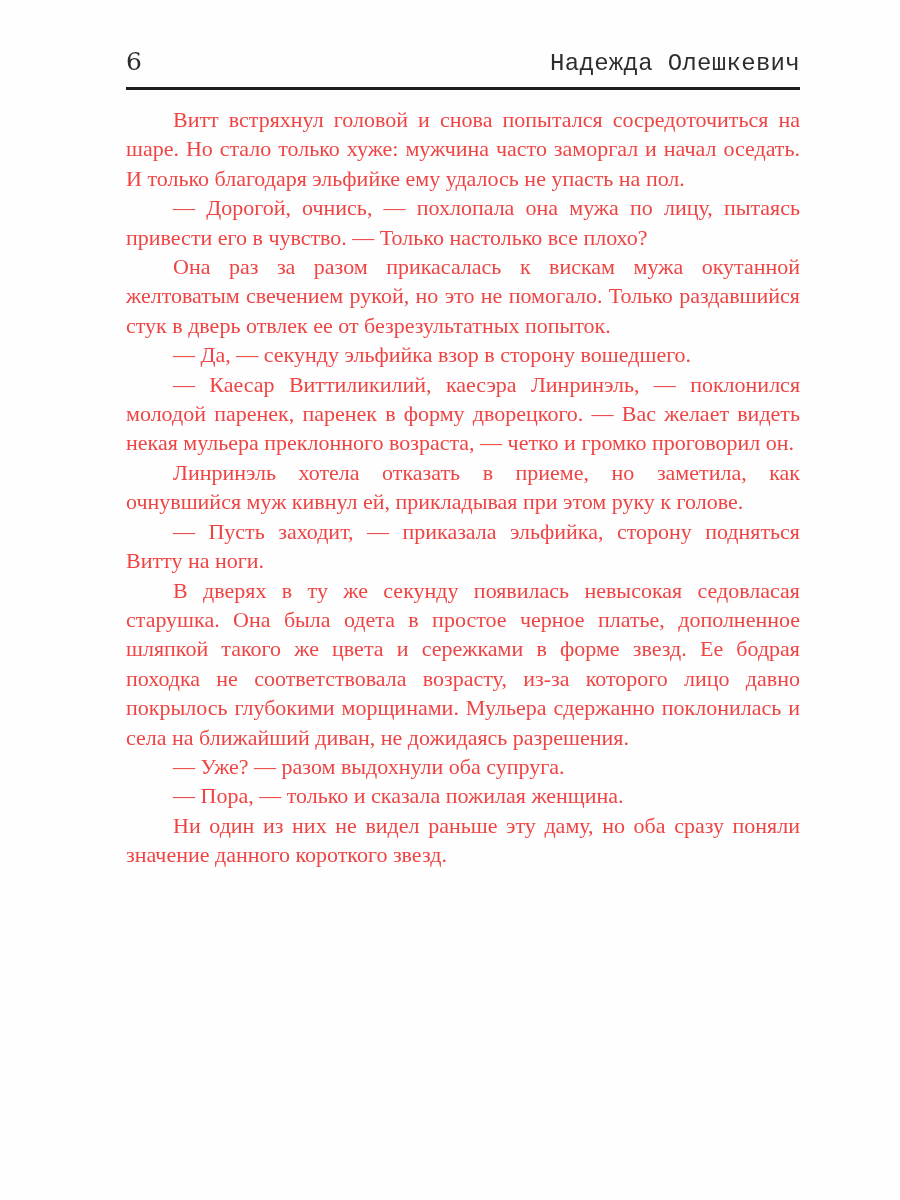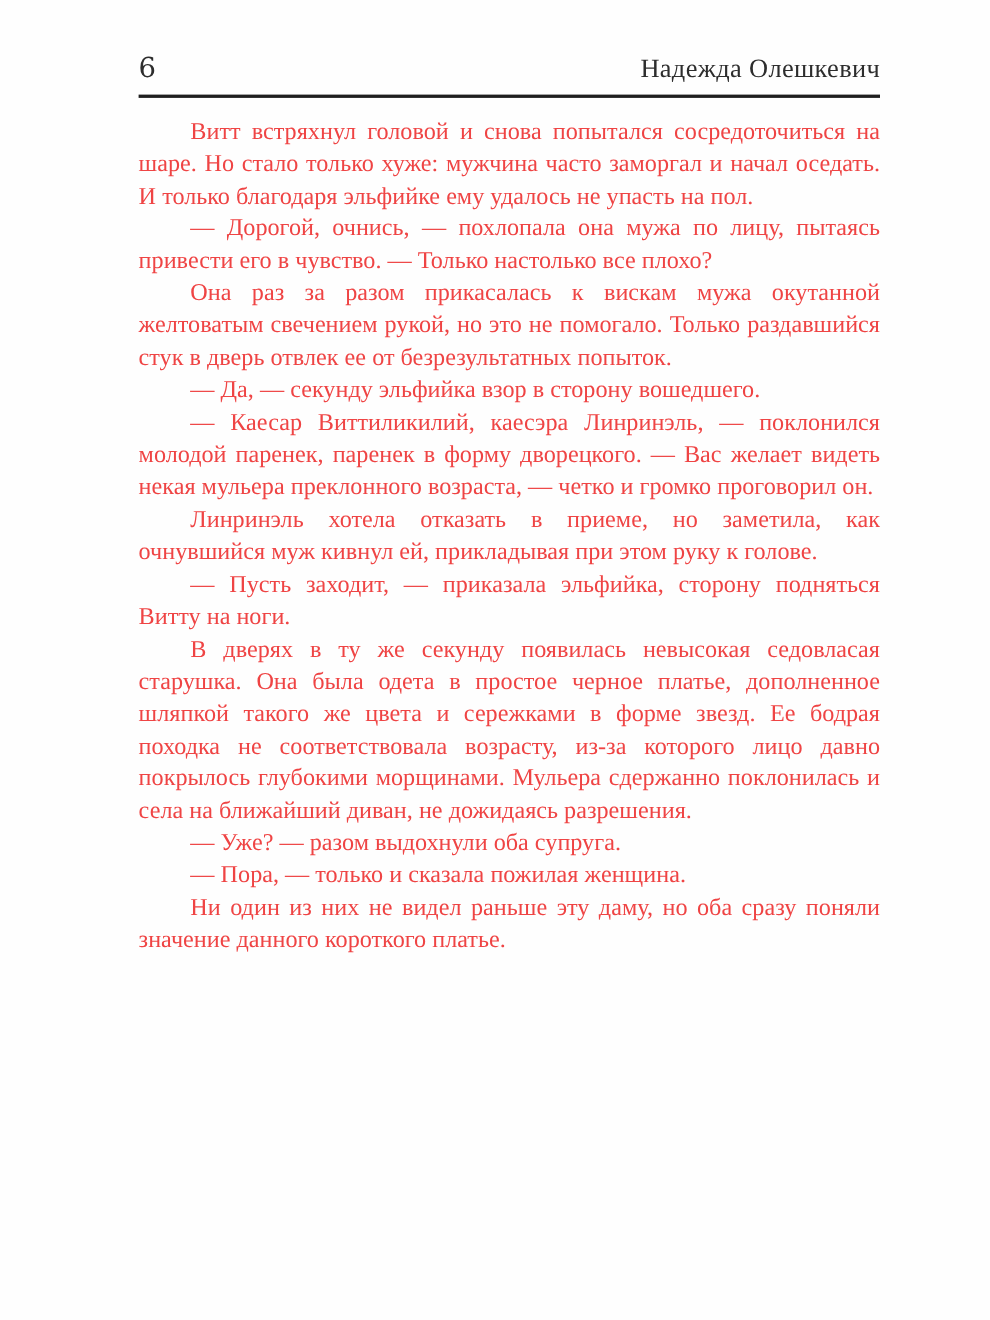--- a/index.html
+++ b/index.html
@@ -25,21 +25,21 @@
     align-items: baseline;
     line-height: 32px;
     color: #2d2d2d;
   }
   .page-num {
     font-size: 25px;
     font-family: "DejaVu Serif", serif;
   }
   .running-title {
     font-size: 24px;
-    font-family: Liberation Serif, serif;
+    font-family: Liberation Mono, monospace;
     letter-spacing: 0.3px;
     text-align: center;
   }
   .head-rule {
     border: none;
     border-top: 3px solid #1f1f1f;
     margin: 7px 0 0 0;
   }
   .body-text {
     margin-top: 15px;
@@ -69,16 +69,16 @@
         <p>Витт встряхнул головой и снова попытался сосре­доточиться на шаре. Но стало только хуже: мужчина часто заморгал и начал оседать. И только благодаря эльфийке ему удалось не упасть на пол.</p>
         <p>— Дорогой, очнись, — похлопала она мужа по лицу, пытаясь привести его в чувство. — Только настолько все плохо?</p>
         <p>Она раз за разом прикасалась к вискам мужа окутанной желтоватым свечением рукой, но это не помогало. Только раздавшийся стук в дверь отвлек ее от безрезультатных попыток.</p>
         <p>— Да, — секунду эльфийка взор в сторону вошедшего.</p>
         <p>— Каесар Виттиликилий, каесэра Линринэль, — поклонился молодой паренек, паренек в форму дворецкого. — Вас желает видеть некая мульера преклонного возраста, — четко и громко проговорил он.</p>
         <p>Линринэль хотела отказать в приеме, но заметила, как очнувшийся муж кивнул ей, прикладывая при этом руку к голове.</p>
         <p>— Пусть заходит, — приказала эльфийка, сторону подняться Витту на ноги.</p>
         <p>В дверях в ту же секунду появилась невысокая седовласая старушка. Она была одета в простое черное платье, дополненное шляпкой такого же цвета и сережками в форме звезд. Ее бодрая походка не соответствовала возрасту, из-за которого лицо давно покрылось глубокими морщинами. Мульера сдержанно поклонилась и села на ближайший диван, не дожидаясь разрешения.</p>
         <p>— Уже? — разом выдохнули оба супруга.</p>
         <p>— Пора, — только и сказала пожилая женщина.</p>
-        <p>Ни один из них не видел раньше эту даму, но оба сразу поняли значение данного короткого платье.</p>
+        <p>Ни один из них не видел раньше эту даму, но оба сразу поняли значение данного короткого звезд.</p>
       </main>
   </div>
 </div>
 
 </body></html>

